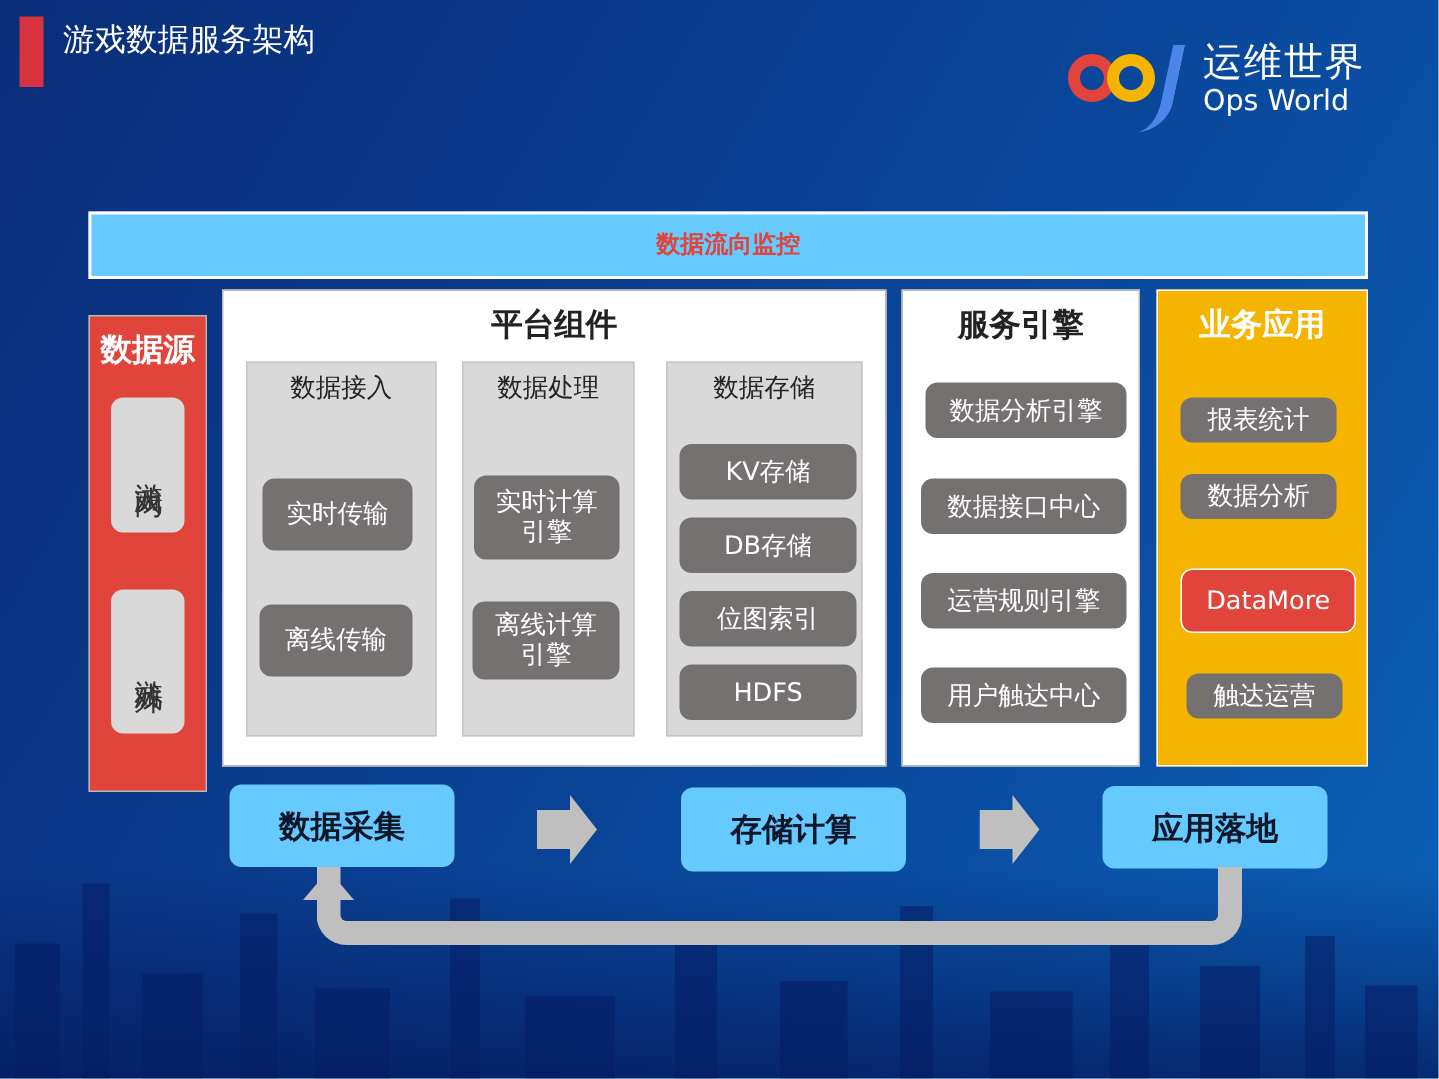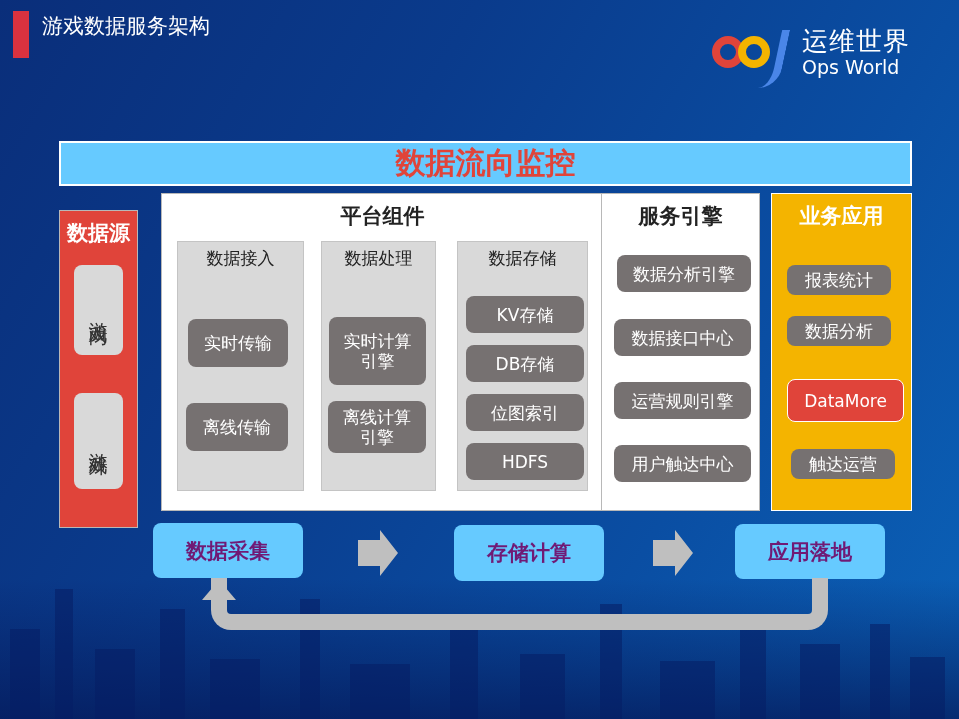--- a/index.html
+++ b/index.html
@@ -24,37 +24,37 @@
   .logo .o1 { position: absolute; left: 0; top: 14px; width: 32px; height: 32px; border: 8px solid #e0443a; border-radius: 50%; }
   .logo .o2 { position: absolute; left: 26px; top: 14px; width: 32px; height: 32px; border: 8px solid #f4b400; border-radius: 50%; }
   .logo .s { position: absolute; left: 50px; top: 8px; width: 22px; height: 58px; border-right: 8px solid #4a86e8; border-radius: 0 0 20px 0; transform: skewX(-12deg); }
   .logo .cn { position: absolute; left: 90px; top: 2px; font-size: 26px; color: #fff; letter-spacing: 1px; }
   .logo .en { position: absolute; left: 90px; top: 34px; font-size: 19px; color: #fff; }
 
   .monitor {
     position: absolute; left: 59px; top: 141px; width: 853px; height: 45px;
     background: #66caff; border: 2px solid #ffffff;
     display: flex; align-items: center; justify-content: center;
-    color: #e0443a; font-weight: bold; font-size: 30px;
+    color: #e0443a; font-weight: bold; font-size: 16px;
   }
 
   .col-source {
     position: absolute; left: 59px; top: 193px; width: 79px; height: 318px;
     background: #e0443a; border: 1px solid #b8b8b8; margin-top: 17px;
   }
   .col-source .hd { position: absolute; top: 8px; left: 0; width: 100%; text-align: center; color: #fff; font-weight: bold; font-size: 21px; }
   .src-item {
     position: absolute; left: 14px; width: 49px; background: #d9d9d9; border-radius: 8px;
     color: #333; font-size: 19px; line-height: 23px; text-align: center;
     display: flex; align-items: center; justify-content: center; writing-mode: vertical-rl; letter-spacing: 2px;
   }
 
   .col-platform {
     position: absolute; left: 148px; top: 193px; width: 443px; height: 318px;
-    background: #ffffff; border: 1px solid #b8b8b8; margin-left: 13px;
+    background: #ffffff; border: 1px solid #b8b8b8;
   }
   .col-platform .hd { position: absolute; top: 8px; left: 0; width: 100%; text-align: center; color: #222; font-weight: bold; font-size: 21px; }
   .sub {
     position: absolute; top: 47px; background: #d9d9d9; border: 1px solid #c4c4c4; height: 250px;
   }
   .sub .sh { position: absolute; top: 5px; left: 0; width: 100%; text-align: center; color: #222; font-size: 17px; }
   .pill {
     position: absolute; background: #767171; color: #fff; border-radius: 8px;
     display: flex; align-items: center; justify-content: center; text-align: center;
     font-size: 17px; line-height: 20px;
@@ -69,21 +69,21 @@
   .col-biz {
     position: absolute; left: 771px; top: 193px; width: 141px; height: 318px;
     background: #f4b400; border: 1px solid #ffffff; padding-left: 40px;
   }
   .col-biz .hd { position: absolute; top: 8px; left: 0; width: 100%; text-align: center; color: #fff; font-weight: bold; font-size: 21px; }
   .pill.red { background: #e0443a; border: 1px solid #fff; }
 
   .flow {
     position: absolute; height: 54px; background: #66caff; border-radius: 8px;
     display: flex; align-items: center; justify-content: center;
-    color: #701a75; font-weight: bold; font-size: 21px;
+    color: #0f172a; font-weight: bold; font-size: 21px;
   }
   .arrow { position: absolute; width: 40px; height: 46px; }
 
   .loop {
     position: absolute; left: 211px; top: 578px; width: 617px; height: 52px;
     border: 16px solid #bfbfbf; border-top: none; border-radius: 0 0 20px 20px;
   }
   .loop-head {
     position: absolute; left: 202px; top: 580px; width: 0; height: 0;
     border-left: 17px solid transparent; border-right: 17px solid transparent; border-bottom: 20px solid #bfbfbf;
@@ -139,21 +139,21 @@
   <div class="hd">平台组件</div>
 
   <div class="sub" style="left:15px;width:127px">
     <div class="sh">数据接入</div>
     <div class="pill" style="left:10px;top:77px;width:100px;height:48px">实时传输</div>
     <div class="pill" style="left:8px;top:161px;width:102px;height:48px">离线传输</div>
   </div>
 
   <div class="sub" style="left:159px;width:115px">
     <div class="sh">数据处理</div>
-    <div class="pill" style="left:7px;top:75px;width:97px;height:68px;padding:0 12px">实时计算引擎</div>
+    <div class="pill" style="left:7px;top:75px;width:97px;height:56px;padding:0 12px">实时计算引擎</div>
     <div class="pill" style="left:6px;top:159px;width:98px;height:52px;padding:16px 12px">离线计算引擎</div>
   </div>
 
   <div class="sub" style="left:295px;width:131px">
     <div class="sh">数据存储</div>
     <div class="pill" style="left:8px;top:54px;width:118px;height:37px">KV存储</div>
     <div class="pill" style="left:8px;top:103px;width:118px;height:37px">DB存储</div>
     <div class="pill" style="left:8px;top:152px;width:118px;height:37px">位图索引</div>
     <div class="pill" style="left:8px;top:201px;width:118px;height:37px">HDFS</div>
   </div>

